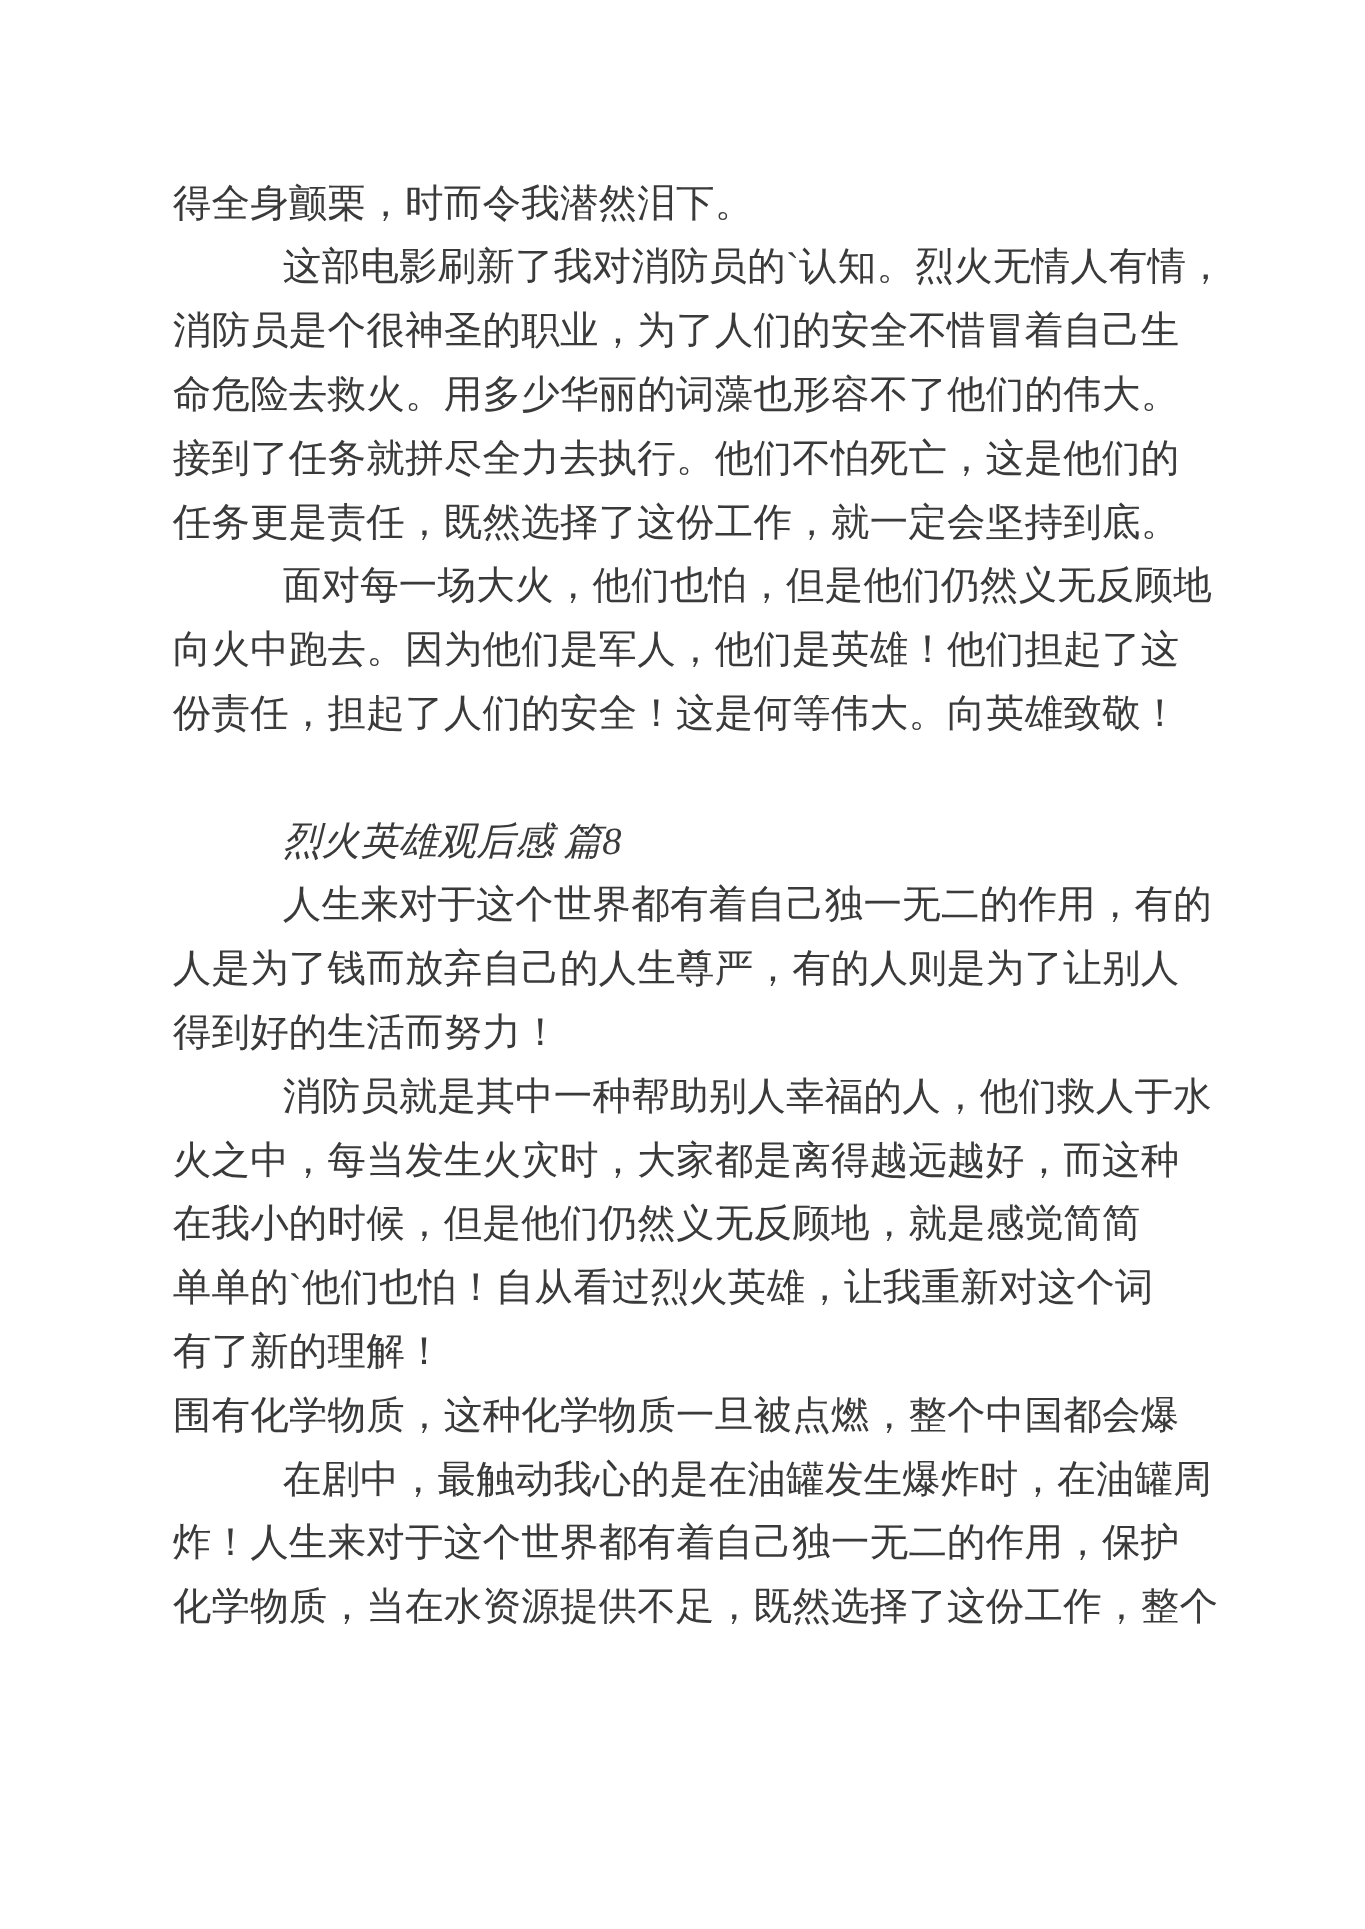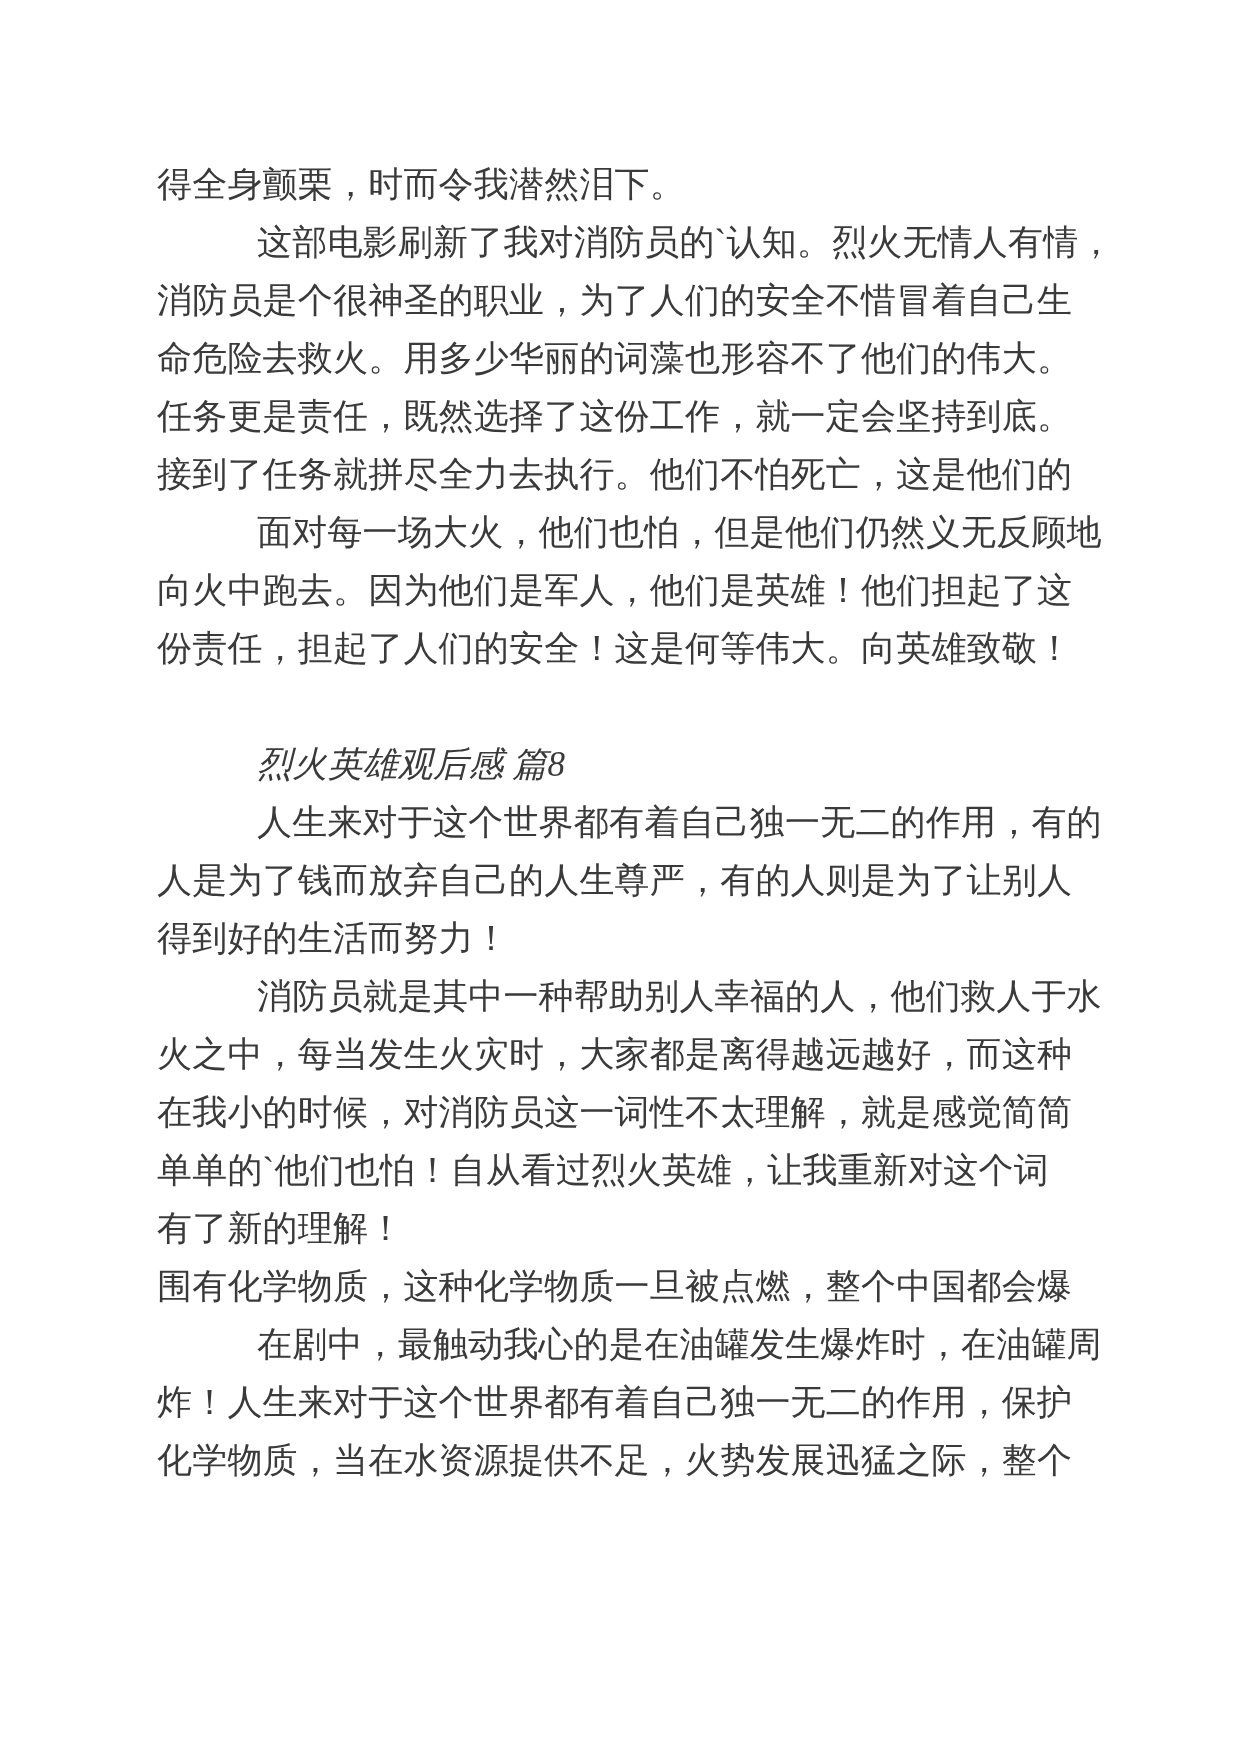--- a/index.html
+++ b/index.html
@@ -42,43 +42,43 @@
 
 <main class="page" data-name="document-page" style="background: rgb(255, 255, 255); color: rgb(58, 58, 58);">
   <div id="content" data-name="document-content">
       <div class="block" data-name="paragraph">
         <div class="line" data-name="text-line">得全身颤栗，时而令我潜然泪下。</div>
       </div>
       <div class="block" data-name="paragraph">
         <div class="line indent" data-name="text-line">这部电影刷新了我对消防员的`认知。烈火无情人有情，</div>
         <div class="line" data-name="text-line">消防员是个很神圣的职业，为了人们的安全不惜冒着自己生</div>
         <div class="line" data-name="text-line">命危险去救火。用多少华丽的词藻也形容不了他们的伟大。</div>
+        <div class="line" data-name="text-line">接到了任务就拼尽全力去执行。他们不怕死亡，这是他们的</div>
         <div class="line" data-name="text-line">任务更是责任，既然选择了这份工作，就一定会坚持到底。</div>
-        <div class="line" data-name="text-line">接到了任务就拼尽全力去执行。他们不怕死亡，这是他们的</div>
       </div>
       <div class="block" data-name="paragraph">
         <div class="line indent" data-name="text-line">面对每一场大火，他们也怕，但是他们仍然义无反顾地</div>
         <div class="line" data-name="text-line">向火中跑去。因为他们是军人，他们是英雄！他们担起了这</div>
         <div class="line" data-name="text-line">份责任，担起了人们的安全！这是何等伟大。向英雄致敬！</div>
       </div>
       <div class="block" data-name="section-heading">
         <div class="line indent" data-name="section-heading-text">烈火英雄观后感 篇8</div>
       </div>
       <div class="block" data-name="paragraph">
         <div class="line indent" data-name="text-line">人生来对于这个世界都有着自己独一无二的作用，有的</div>
         <div class="line" data-name="text-line">人是为了钱而放弃自己的人生尊严，有的人则是为了让别人</div>
         <div class="line" data-name="text-line">得到好的生活而努力！</div>
       </div>
       <div class="block" data-name="paragraph">
         <div class="line indent" data-name="text-line">消防员就是其中一种帮助别人幸福的人，他们救人于水</div>
         <div class="line" data-name="text-line">火之中，每当发生火灾时，大家都是离得越远越好，而这种</div>
-        <div class="line" data-name="text-line">在我小的时候，对消防员这一词性不太理解，就是感觉简简</div>
+        <div class="line" data-name="text-line">在我小的时候，但是他们仍然义无反顾地，就是感觉简简</div>
         <div class="line" data-name="text-line">单单的`他们也怕！自从看过烈火英雄，让我重新对这个词</div>
         <div class="line" data-name="text-line">有了新的理解！</div>
       </div>
       <div class="block" data-name="paragraph">
         <div class="line" data-name="text-line">围有化学物质，这种化学物质一旦被点燃，整个中国都会爆</div>
         <div class="line indent" data-name="text-line">在剧中，最触动我心的是在油罐发生爆炸时，在油罐周</div>
         <div class="line" data-name="text-line">炸！人生来对于这个世界都有着自己独一无二的作用，保护</div>
-        <div class="line" data-name="text-line">化学物质，当在水资源提供不足，火势发展迅猛之际，整个</div>
+        <div class="line" data-name="text-line">化学物质，当在水资源提供不足，既然选择了这份工作，整个</div>
       </div>
     </div>
 </main>
 
 </body></html>

